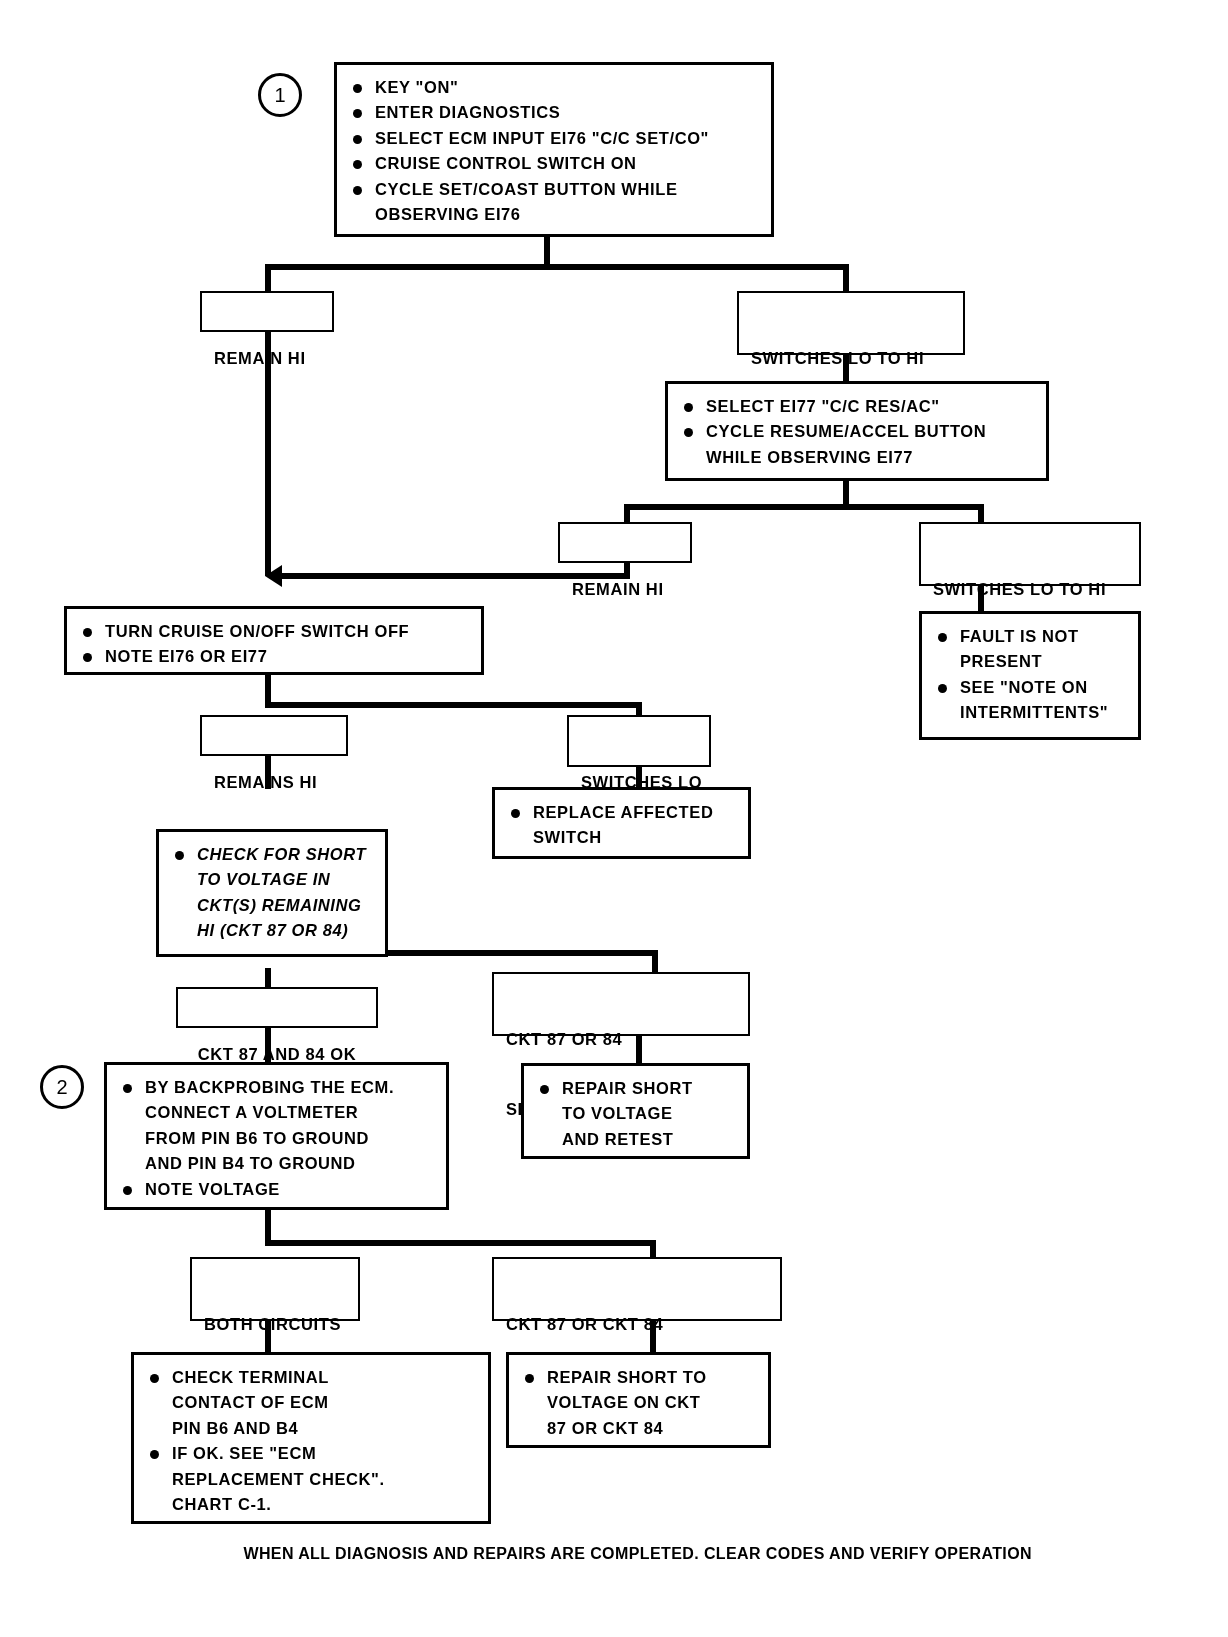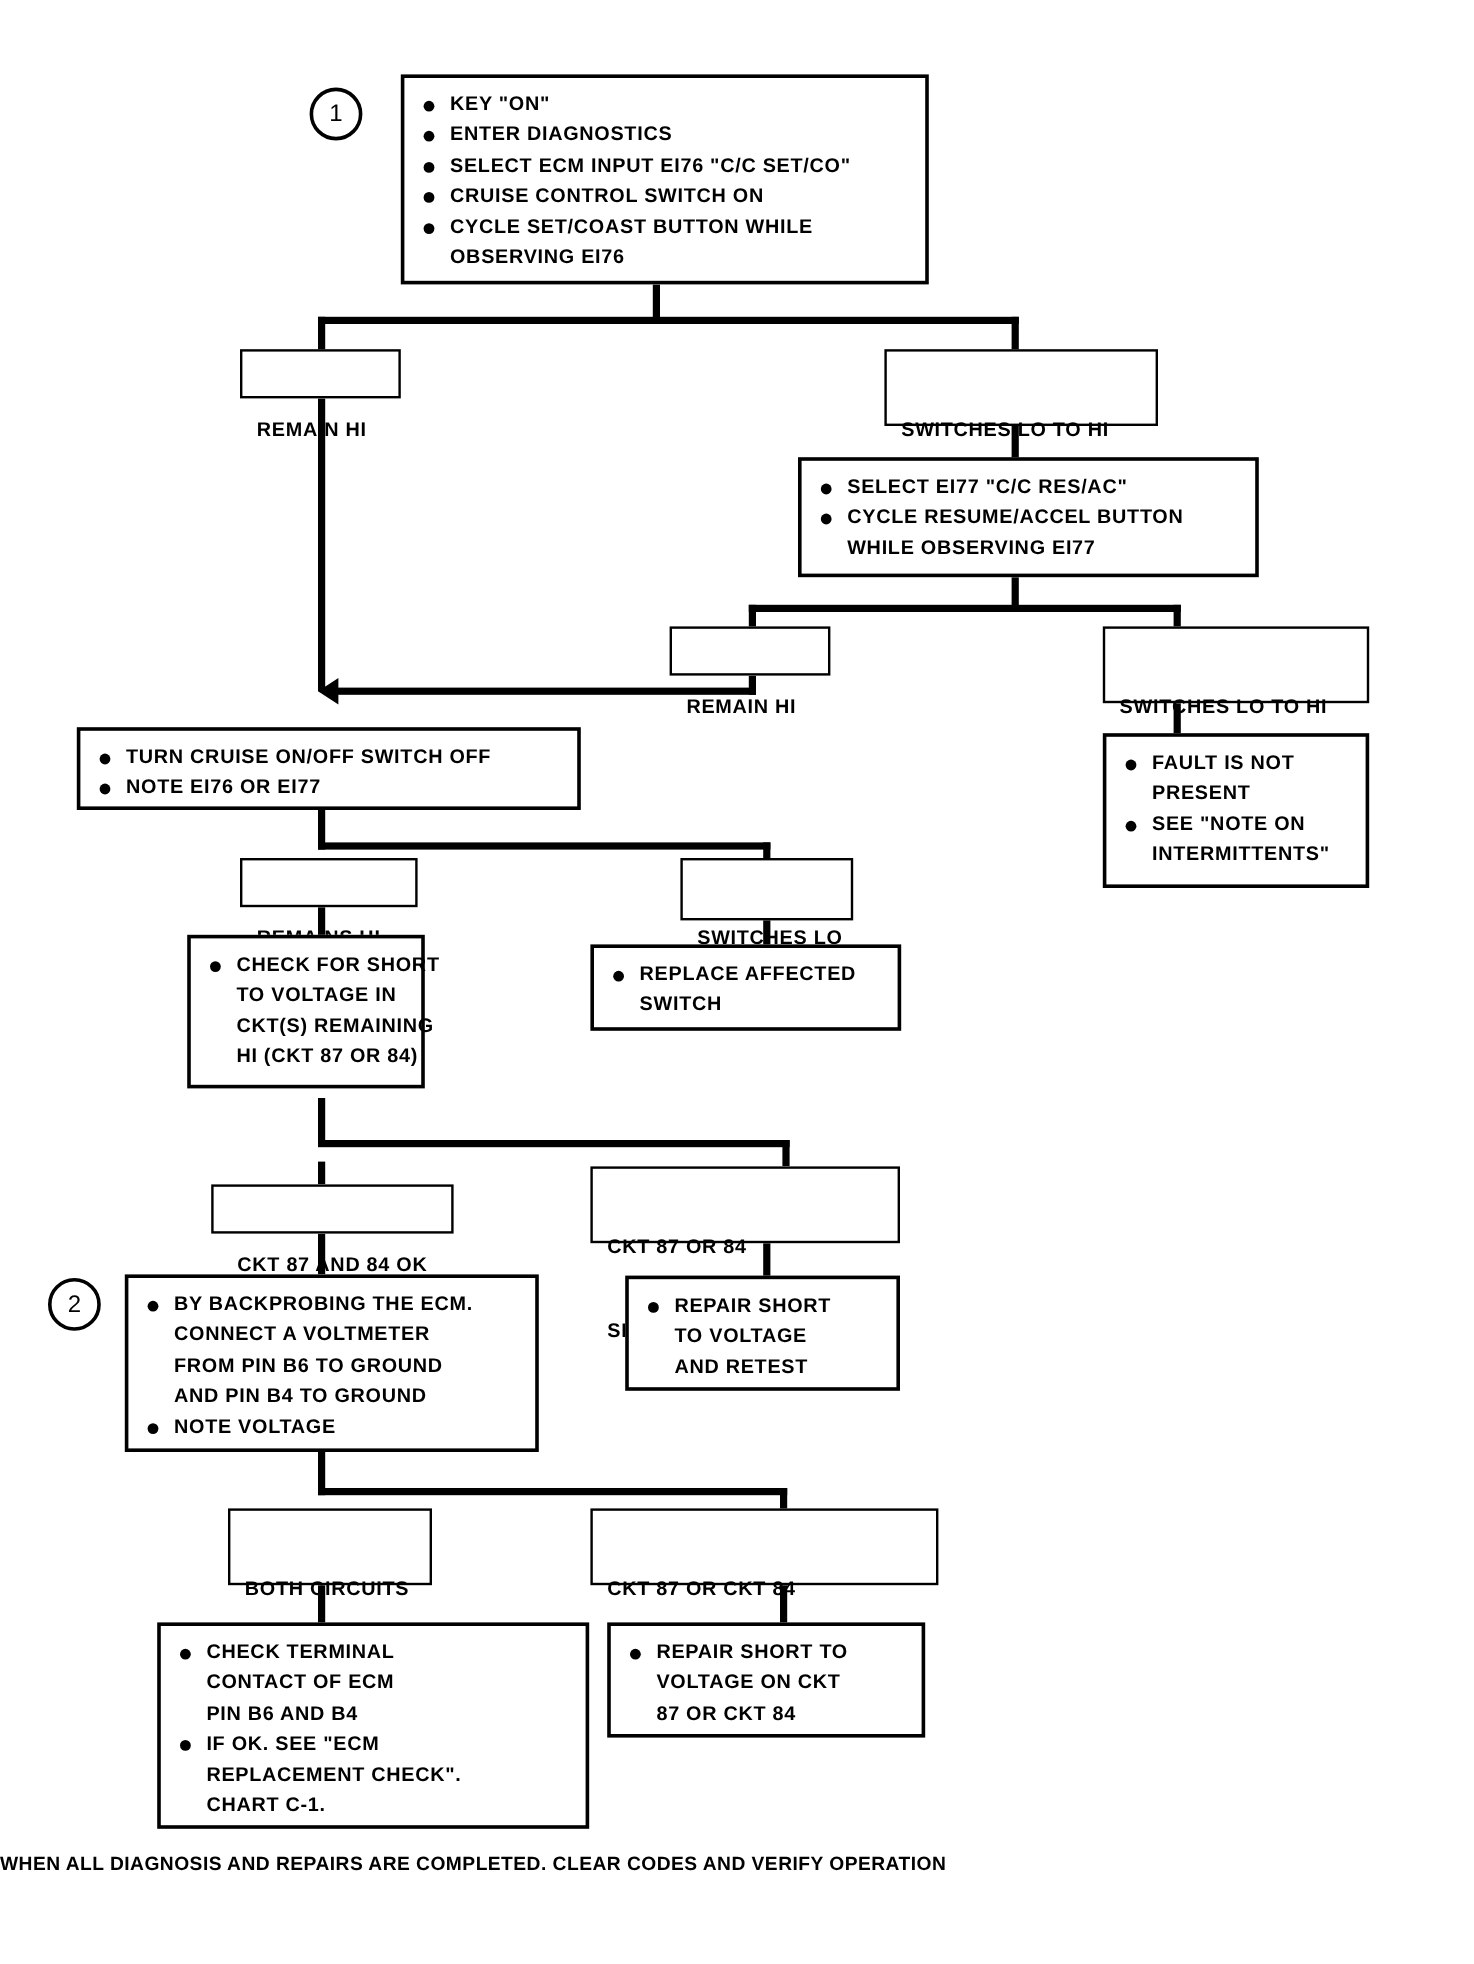--- a/index.html
+++ b/index.html
@@ -101,21 +101,21 @@
     font-weight: 400;
     background: #fff;
     z-index: 6;
   }
 
   
   .footer-note {
     position: absolute;
     left: 0;
     width: 1032px;
-    text-align: left;
+    text-align: right;
     font-size: 16px;
     font-weight: 700;
     letter-spacing: 0.4px;
     white-space: pre;
   }
 </style>
 <style>.bullet-box li.nobullet::before { display: none; }</style></head>
 <body>
 
 <div id="chart">
@@ -201,21 +201,21 @@
   <div class="box label-box thin" id="node-remains-hi-3" style="left:200px; top:715px; width:148px; height:41px;">
     <div>REMAINS HI</div>
   </div>
   <div class="vline" style="left:265px; top:756px; height:33px;"></div>
 
   <div class="box label-box thin" id="node-switches-lo-3" style="left:567px; top:715px; width:144px; height:52px;">
     <div>SWITCHES LO</div>
   </div>
   <div class="vline" style="left:636px; top:756px; height:33px;"></div>
 
-  <div class="box bullet-box" id="node-check-short-voltage" style="left:156px; top:779px; width:198px; height:128px;">
+  <div class="box bullet-box" id="node-check-short-voltage" style="left:156px; top:829px; width:232px; height:128px;font-style:italic;">
     <ul>
       <li>CHECK FOR SHORT</li>
       <li class="nobullet">TO VOLTAGE IN</li>
       <li class="nobullet">CKT(S) REMAINING</li>
       <li class="nobullet">HI (CKT 87 OR 84)</li>
     </ul>
   </div>
 
   <div class="box bullet-box" id="node-replace-switch" style="left:492px; top:787px; width:259px; height:72px;">
     <ul>

